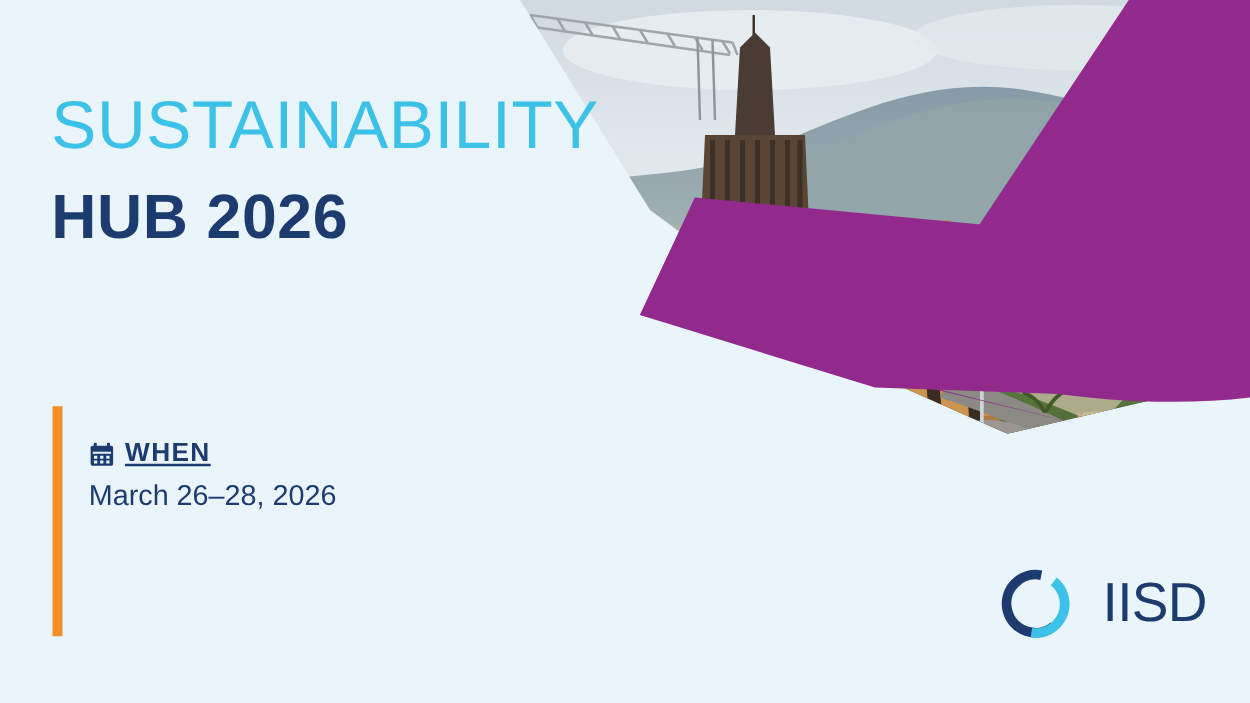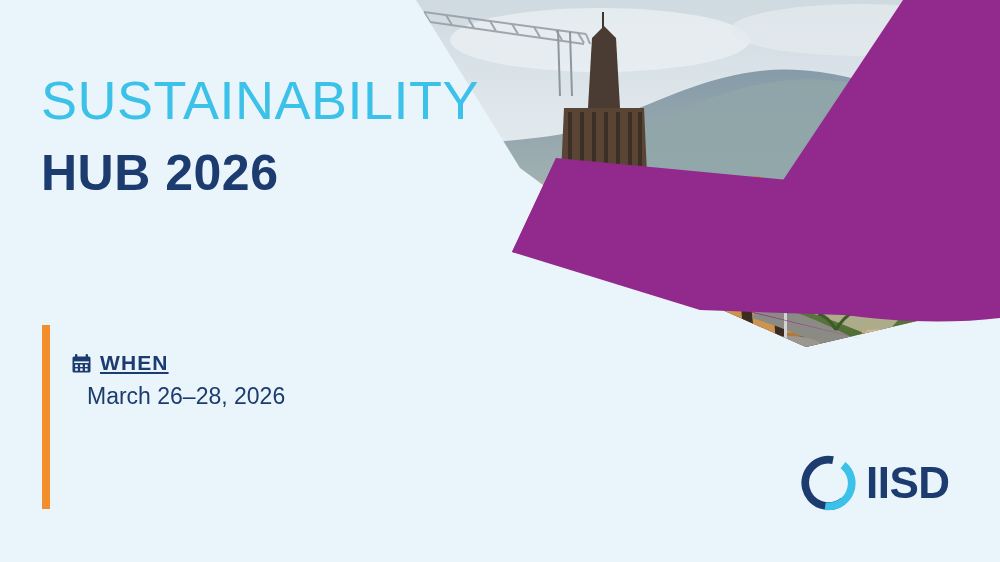--- a/index.html
+++ b/index.html
@@ -101,39 +101,39 @@
   .detail-text {
     font-size: 23px;
     line-height: 29px;
     color: #1c3c70;
     font-weight: 400;
     margin-top: 6px;
     max-width: 470px;
   }
   .detail-text b { font-weight: 700; }
   #when-heading { margin-top: 24px; text-decoration: underline; }
-  #when-text { margin-top: 5px; margin-left: 16px; }
+  #when-text { margin-top: 5px; }
 
   
   #logo {
     position: absolute;
     left: 800px;
     top: 452px;
     width: 165px;
     height: 62px;
     display: flex;
     align-items: center;
   }
   #logo-mark { width: 58px; height: 58px; flex: 0 0 58px; }
   #logo-word {
     font-size: 44px;
-    font-weight: 700;
+    font-weight: 400;
     letter-spacing: -0.5px;
     color: #1c3c70;
-    margin-left: 8px;
+    margin-left: 24px;
     line-height: 44px;
   }
 </style>
 </head>
 <body>
 
 <div id="banner">
 
   <svg id="artwork" viewBox="0 0 1000 562">
     <defs>

